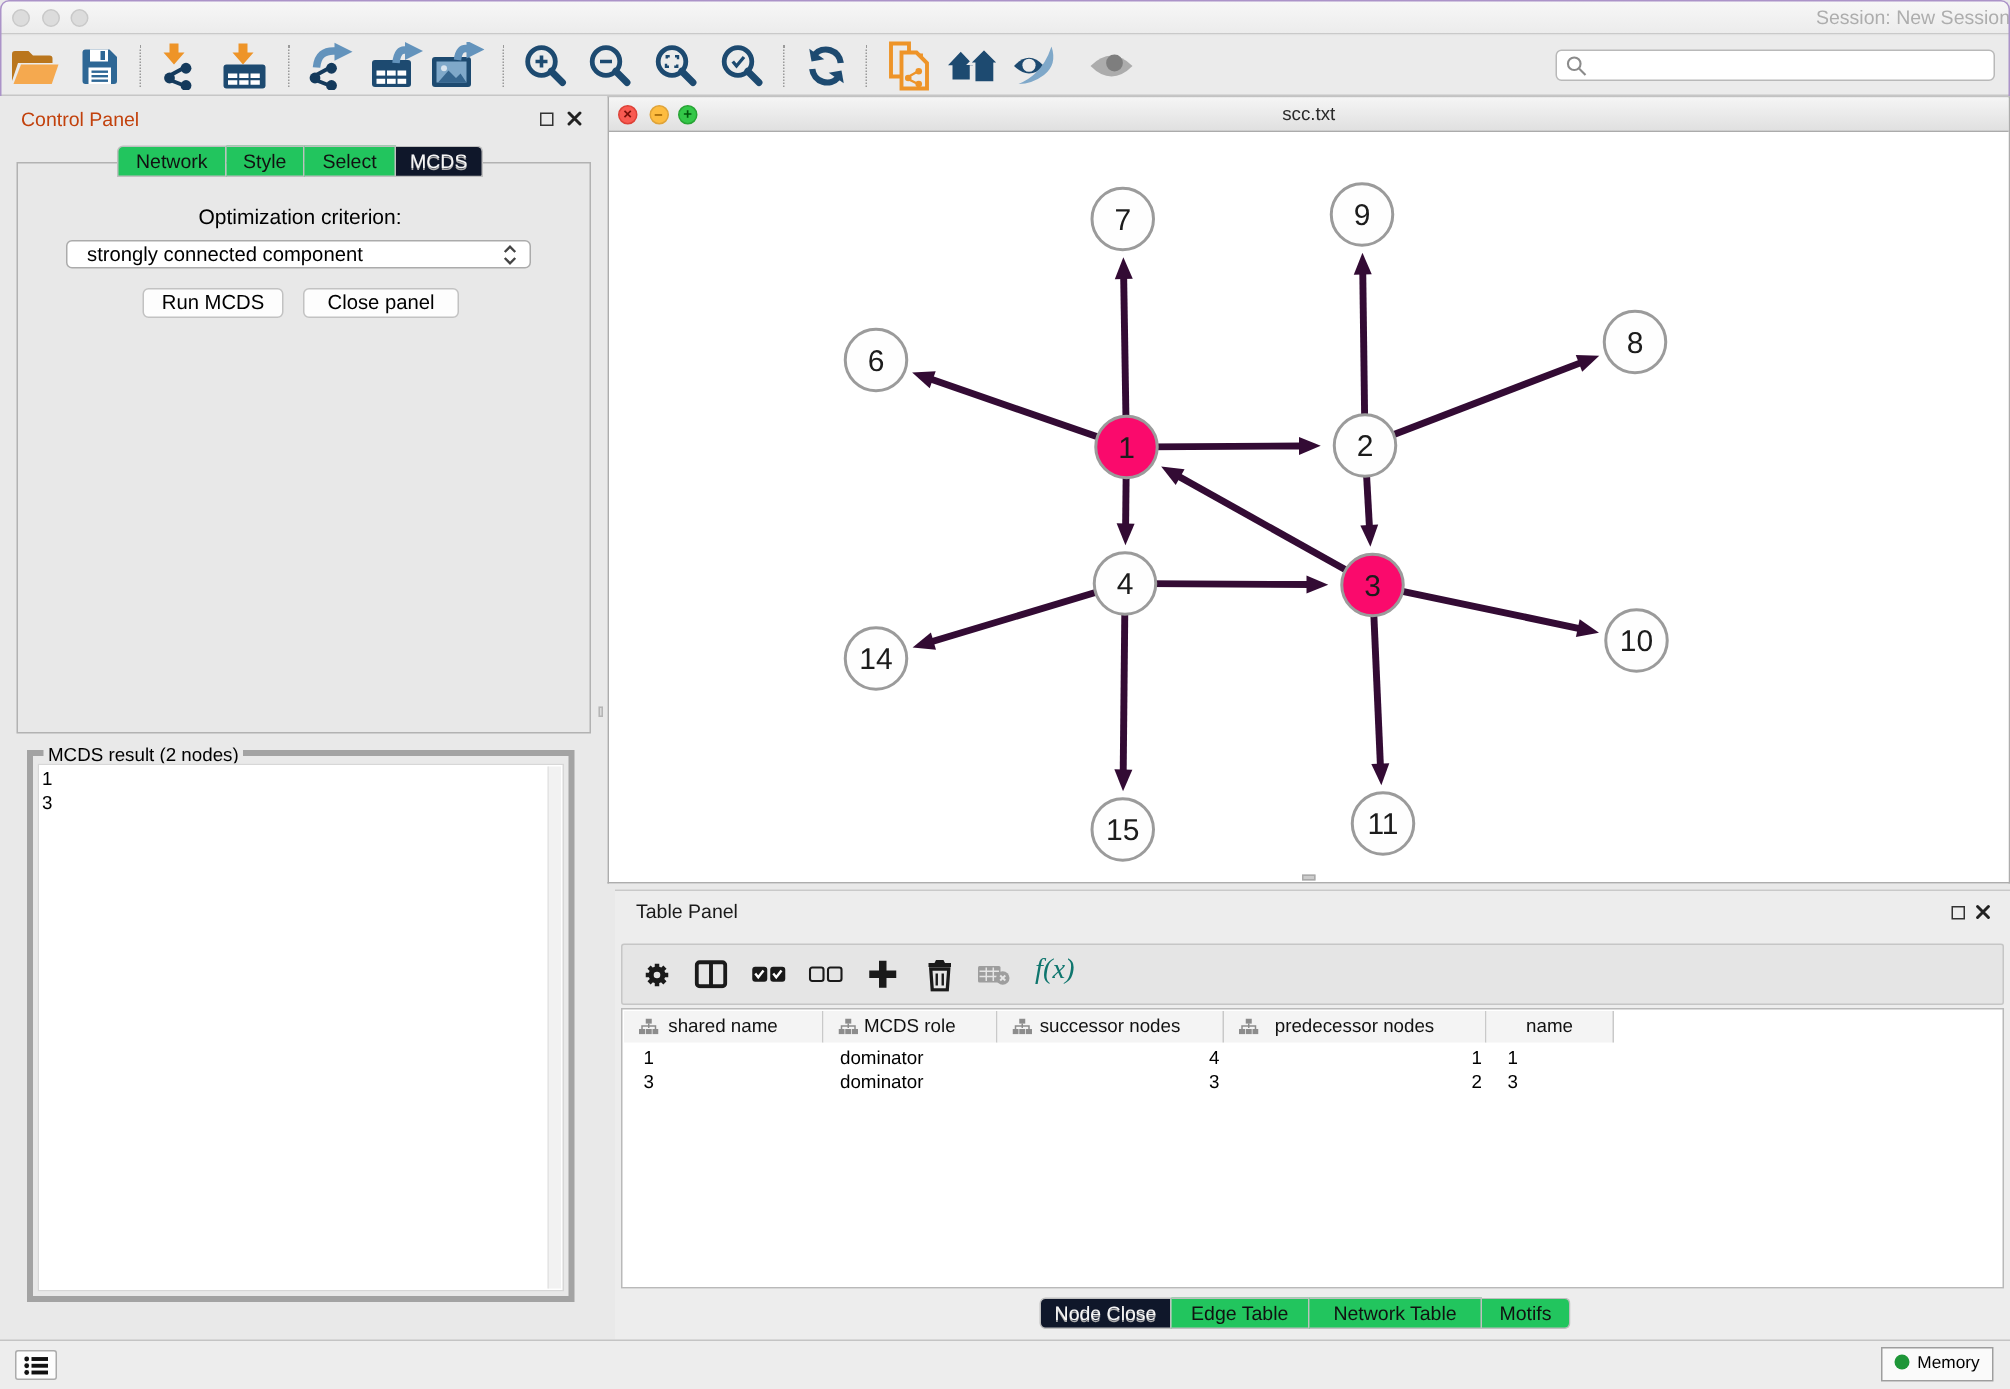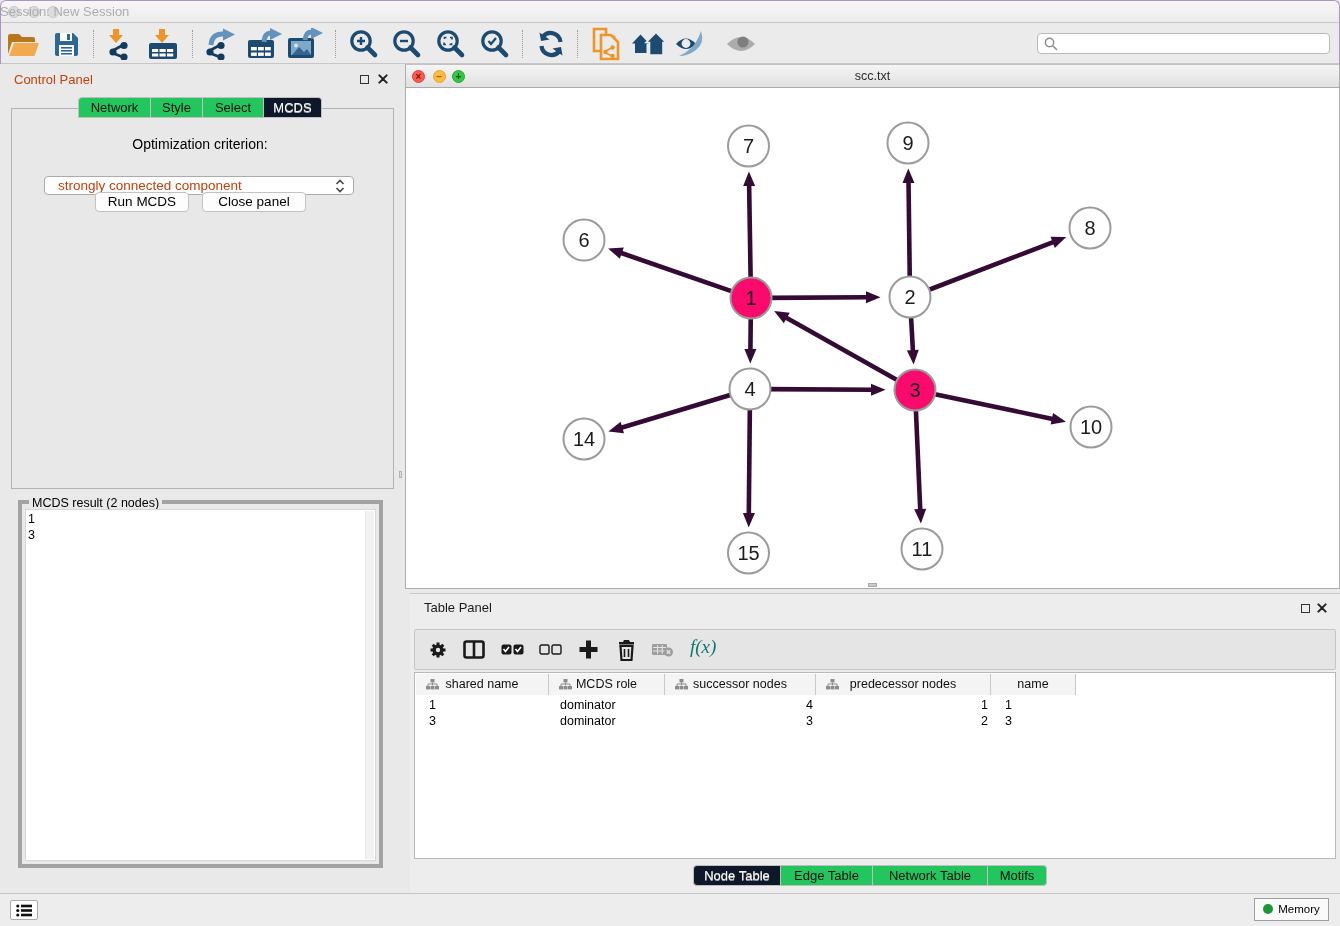--- a/index.html
+++ b/index.html
@@ -1,35 +1,35 @@
 <!DOCTYPE html>
 <html><head><meta charset="utf-8"><style>
 *{margin:0;padding:0;box-sizing:border-box}
 html,body{width:1340px;height:926px;overflow:hidden}
 body{font-family:"Liberation Sans",sans-serif;background:#E9E9E9;position:relative}
 #frame{position:absolute;left:0;top:0;width:1340px;height:64px;border:1px solid #AB93C8;border-bottom:none;border-radius:6px 6px 0 0;pointer-events:none;z-index:99}
 #titlebar{position:absolute;left:0;top:0;width:1340px;height:23px;background:linear-gradient(#F7F7F7,#ECECEC);border-bottom:1px solid #C9C9C9;border-radius:6px 6px 0 0}
 .tl{position:absolute;top:6px;width:12px;height:12px;border-radius:50%;background:#DCDCDC;border:1px solid #C9C9C9}
-#titletext{position:absolute;left:0;right:0;top:4px;text-align:left;font-size:13px;color:#ADADAD}
+#titletext{position:absolute;left:0;right:0;top:4px;text-align:right;font-size:13px;color:#ADADAD}
 #toolbar{position:absolute;left:0;top:24px;width:1340px;height:40px;background:#EBEBEB;border-bottom:1px solid #C6C6C6}
 .sep{position:absolute;top:6px;height:28px;border-left:1px dotted #9A9A9A}
 .ticon{position:absolute;top:28px}
 #searchbox{position:absolute;left:1037px;top:9px;width:293px;height:21px;background:#fff;border:1px solid #B9B9B9;border-radius:4px}
 
 #cp{position:absolute;left:0;top:64px;width:400px;height:829px}
 #cphead{position:absolute;left:14px;top:8px;font-size:13px;color:#c2410c}
 .wicon{position:absolute;top:10px}
 .tabs{position:absolute;display:flex;font-size:13px}
 .tab{background:#22c55e;border:1px solid #BFBFBF;border-left:none;padding:2px 0;text-align:center;color:#111}
 .tab.first{border-left:1px solid #BFBFBF;border-radius:4px 0 0 0}
 .tab.last{border-radius:0 4px 0 0}
 .tab.sel{background:#0f172a;color:#F6F6F6;border-color:#BFBFBF;text-shadow:0 1px 0 #ADADAD}
 #cpbox{position:absolute;left:11px;top:44px;width:383px;height:381px;border:1px solid #B2B2B2;background:#E8E8E8}
 #optlabel{position:absolute;left:0;top:72px;width:400px;text-align:center;font-size:14px;color:#000}
-#optsel{position:absolute;left:44px;top:112px;width:310px;height:19px;background:#fff;border:1px solid #ABABAB;border-radius:4px;font-size:13.5px;color:#c2410c;line-height:17px;padding-left:13px}
+#optsel{position:absolute;left:44px;top:96px;width:310px;height:19px;background:#fff;border:1px solid #ABABAB;border-radius:4px;font-size:13.5px;color:#000000;line-height:17px;padding-left:13px}
 .btn{position:absolute;top:128px;height:20px;background:#FDFDFD;border:1px solid #C2C2C2;border-radius:4px;font-size:13.5px;color:#000;text-align:center;line-height:18px}
 #fieldset{position:absolute;left:18px;top:436px;width:365px;height:368px;border:4px solid #a3a3a3}
 #fieldlegend{position:absolute;left:7px;top:-8px;background:#E9E9E9;padding:0 3px;font-size:12.5px;color:#000}
 #fieldinner{position:absolute;left:3px;top:5px;right:3px;bottom:3px;background:#fff;border:1px solid #D7D7D7}
 #fieldscroll{position:absolute;right:1px;top:1px;width:9px;bottom:1px;background:#F2F2F2;border-left:1px solid #E4E4E4}
 #fieldtext{position:absolute;left:2px;top:1px;font-size:12.5px;color:#000;line-height:16px}
 
 #divider{position:absolute;left:400px;top:64px;width:10px;height:829px;background:#E9E9E9}
 #divhandle{position:absolute;left:-1px;top:407px;width:3px;height:7px;background:#DCDCDC;border:1px solid #B5B5B5}
 
@@ -376,21 +376,21 @@
   <div class="trow" style="left:250px;top:24px;width:148px;text-align:right">4</div>
   <div class="trow" style="left:401px;top:24px;width:172px;text-align:right">1</div>
   <div class="trow" style="left:590px;top:24px">1</div>
   <div class="trow" style="left:14px;top:40px">3</div>
   <div class="trow" style="left:145px;top:40px">dominator</div>
   <div class="trow" style="left:250px;top:40px;width:148px;text-align:right">3</div>
   <div class="trow" style="left:401px;top:40px;width:172px;text-align:right">2</div>
   <div class="trow" style="left:590px;top:40px">3</div>
  </div>
  <div id="btabs">
-  <div class="tab first sel" style="width:88px;border-radius:4px 0 0 4px">Node Table</div>
+  <div class="tab first sel" style="width:88px;border-radius:4px 0 0 4px">Node Close</div>
   <div class="tab" style="width:92px">Edge Table</div>
   <div class="tab" style="width:115px">Network Table</div>
   <div class="tab" style="width:59px;border-radius:0 4px 4px 0">Motifs</div>
  </div>
 </div>
 <div id="statusbar">
  <div id="listbtn">
       <svg width="16" height="13" style="position:absolute;left:5px;top:3px" viewBox="0 0 16 13">
         <g fill="#111">
           <circle cx="1.8" cy="2" r="1.6"></circle>

